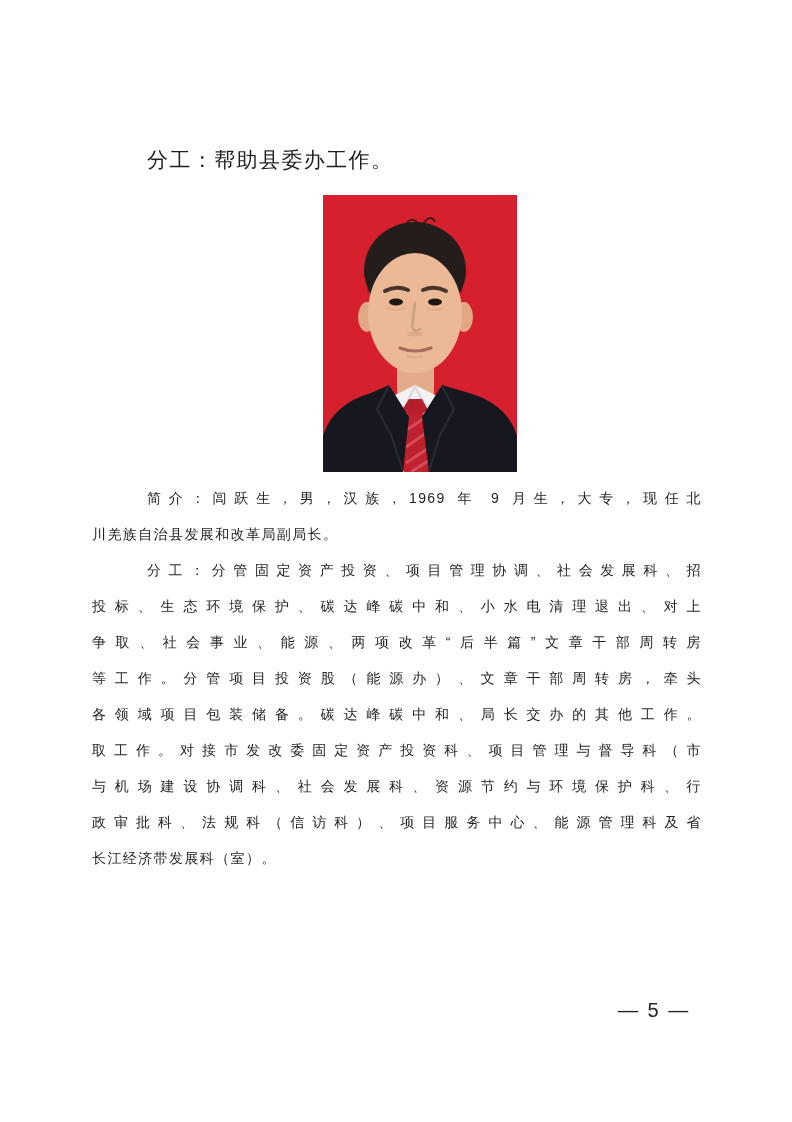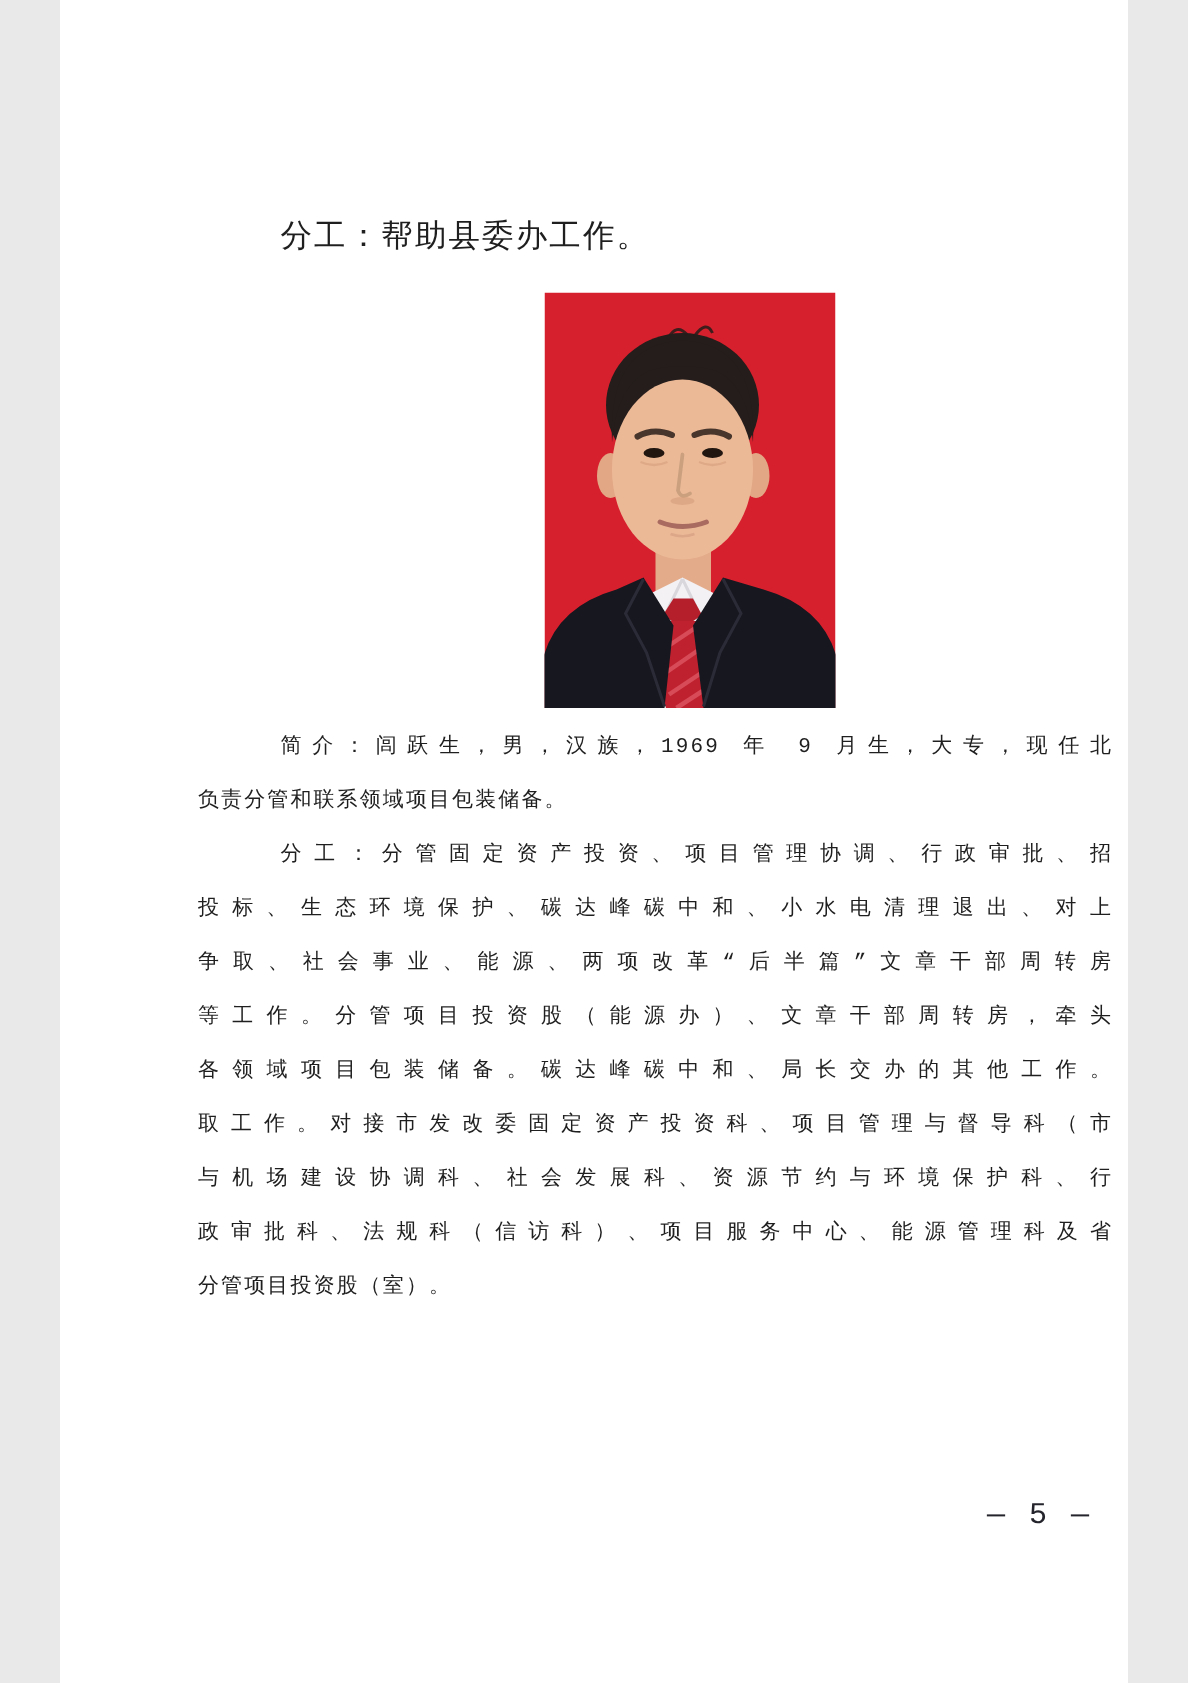--- a/index.html
+++ b/index.html
@@ -1,22 +1,22 @@
 <!DOCTYPE html>
 <html><head>
 <meta charset="utf-8">
 <style>
   html, body { margin: 0; padding: 0; background: #e9e9e9; }
   .page {
     position: relative;
-    width: 712px;
+    width: 792px;
     height: 1122px;
     margin: 0 auto;
     background: #ffffff;
-    font-family: Liberation Mono, monospace;
+    font-family: Liberation Sans, sans-serif;
     color: #1f1f1f;
     overflow: hidden;
   }
   .top-para {
     position: absolute;
     left: 92px;
     top: 145px;
     width: 610px;
     font-size: 21px;
     line-height: 30px;
@@ -101,27 +101,27 @@
       <path d="M-2,277 L-2,248 Q6,210 48,198 L66,190 L86,222 L80,277 Z" fill="#17171f"></path>
       <path d="M196,277 L196,248 Q188,210 146,198 L119,190 L99,222 L106,277 Z" fill="#17171f"></path>
 
       <path d="M66,191 L54,214 L68,240 L80,276" stroke="#2b2b38" stroke-width="2" fill="none"></path>
       <path d="M119,191 L131,214 L117,240 L106,276" stroke="#2b2b38" stroke-width="2" fill="none"></path>
     </svg>
   </div>
 
   <div class="doc-body">
     <div class="line indent fill">简介：闾跃生，男，汉族，1969 年 9 月生，大专，现任北</div>
-    <div class="line">负责分管和联系领域项目包装储备。</div>
-    <div class="line indent fill">分工：分管固定资产投资、项目管理协调、行政审批、招</div>
+    <div class="line">川羌族自治县发展和改革局副局长。</div>
+    <div class="line indent fill">分工：分管固定资产投资、项目管理协调、社会发展科、招</div>
     <div class="line fill">投标、生态环境保护、碳达峰碳中和、小水电清理退出、对上</div>
     <div class="line fill">争取、社会事业、能源、两项改革“后半篇”文章干部周转房</div>
     <div class="line fill">等工作。分管项目投资股（能源办）、文章干部周转房，牵头</div>
     <div class="line fill">各领域项目包装储备。碳达峰碳中和、局长交办的其他工作。</div>
     <div class="line fill">取工作。对接市发改委固定资产投资科、项目管理与督导科（市</div>
     <div class="line fill">与机场建设协调科、社会发展科、资源节约与环境保护科、行</div>
     <div class="line fill">政审批科、法规科（信访科）、项目服务中心、能源管理科及省</div>
-    <div class="line">分管项目投资股（室）。</div>
+    <div class="line">长江经济带发展科（室）。</div>
   </div>
 
   <div class="page-number">— 5 —</div>
 
 </div>
 
 </body></html>

